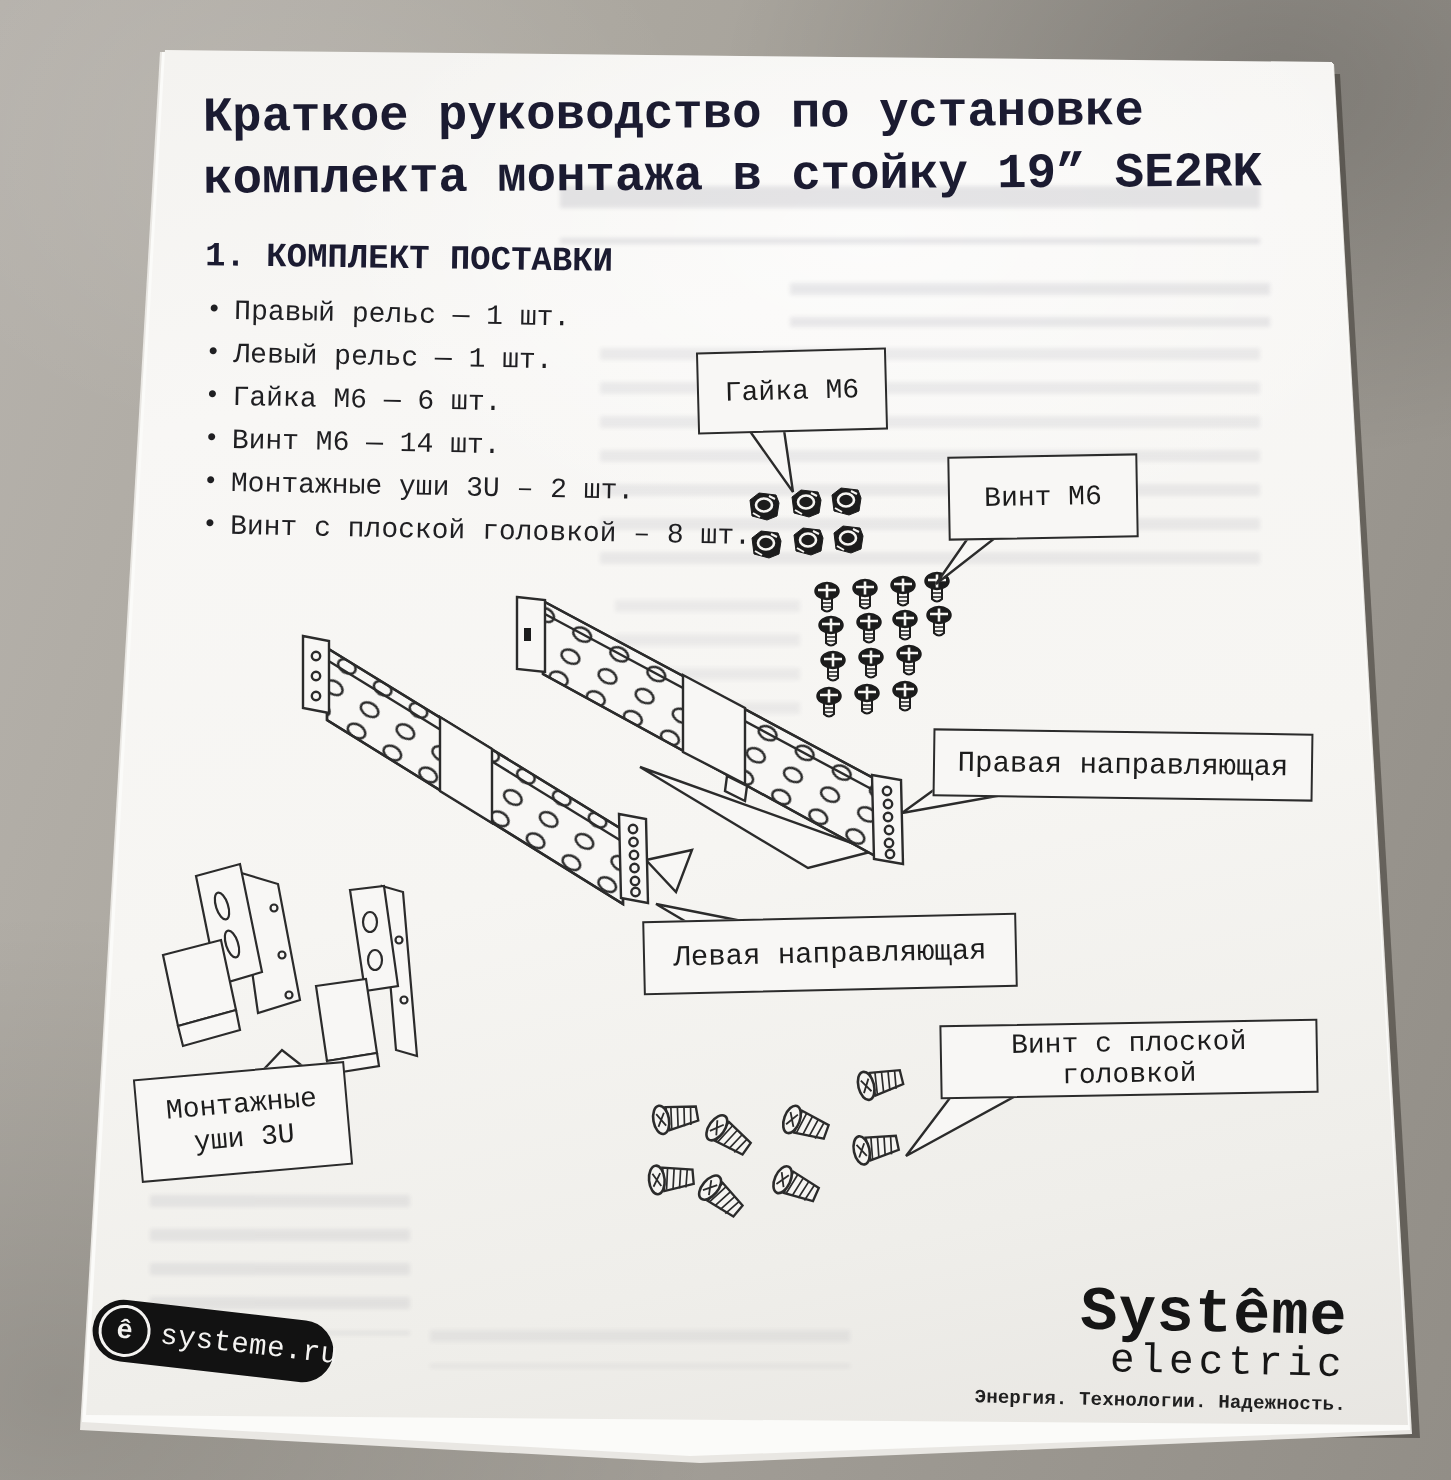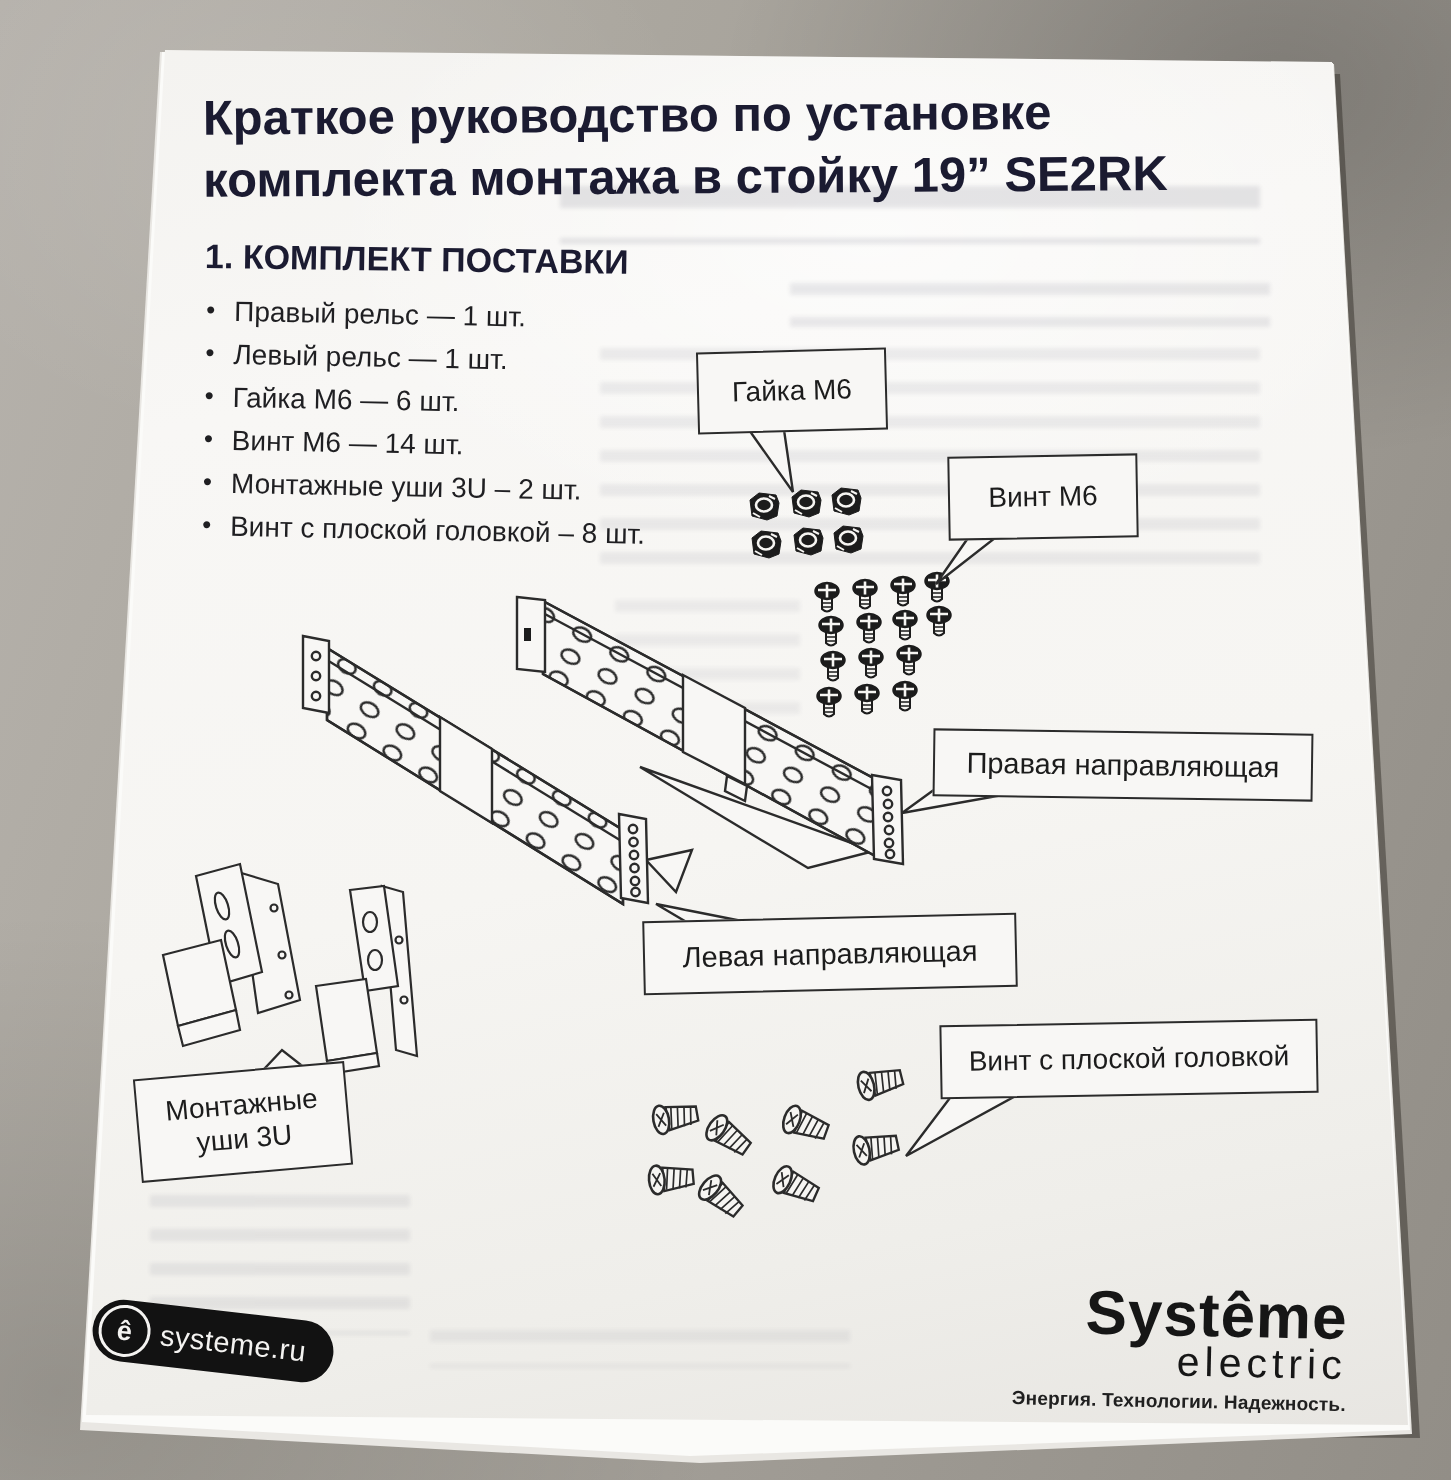--- a/index.html
+++ b/index.html
@@ -17,21 +17,21 @@
   .sheet{position:absolute;inset:0;}
   .sheet-b{clip-path:polygon(162px 52px,1333px 63px,1410px 1430px,690px 1456px,82px 1422px);
     background:#fbfbf9;}
   .sheet-c{clip-path:polygon(160px 52px,1334px 64px,1412px 1434px,700px 1463px,80px 1430px);
     background:#e9e7e3;}
   .page{position:absolute;inset:0;
     clip-path:polygon(165px 50px,1332px 62px,1408px 1425px,86px 1415px);
     background:
       radial-gradient(ellipse 900px 520px at 60% 16%, rgba(255,255,255,.6), transparent 62%),
       linear-gradient(90deg, rgba(110,105,98,.16) 0%, transparent 5%),
-      linear-gradient(168deg,#f3f2ef 0%,#f8f7f5 26%,#f6f5f2 56%,#efeeea 80%,#e6e4e0 100%);}
+      linear-gradient(168deg,#f3f2ef 0%,#f8f7f5 26%,#f6f5f2 56%,#efeeea 80%,#e6e4e0 100%); font-family: Liberation Mono, monospace;}
   .ghost{position:absolute;pointer-events:none;filter:blur(2px);
     background-image:repeating-linear-gradient(to bottom, rgba(48,48,74,1) 0px, rgba(48,48,74,1) 12px, transparent 12px, transparent 34px);}
   .ghost.bold{background-image:repeating-linear-gradient(to bottom, rgba(40,40,66,1) 0px, rgba(40,40,66,1) 22px, transparent 22px, transparent 52px);}
   .title{position:absolute;left:203px;top:84px;width:1075px;
     font-size:49px;font-weight:bold;line-height:1.26;color:#1b1b31;
     transform:rotate(-.4deg);}
   .heading{position:absolute;left:205px;top:240px;font-size:34px;font-weight:bold;
     color:#1b1b31;transform:rotate(.8deg);}
   .supply{position:absolute;left:198px;top:302px;width:600px;margin:0;padding:0;
     list-style:none;transform:rotate(1.1deg);}

